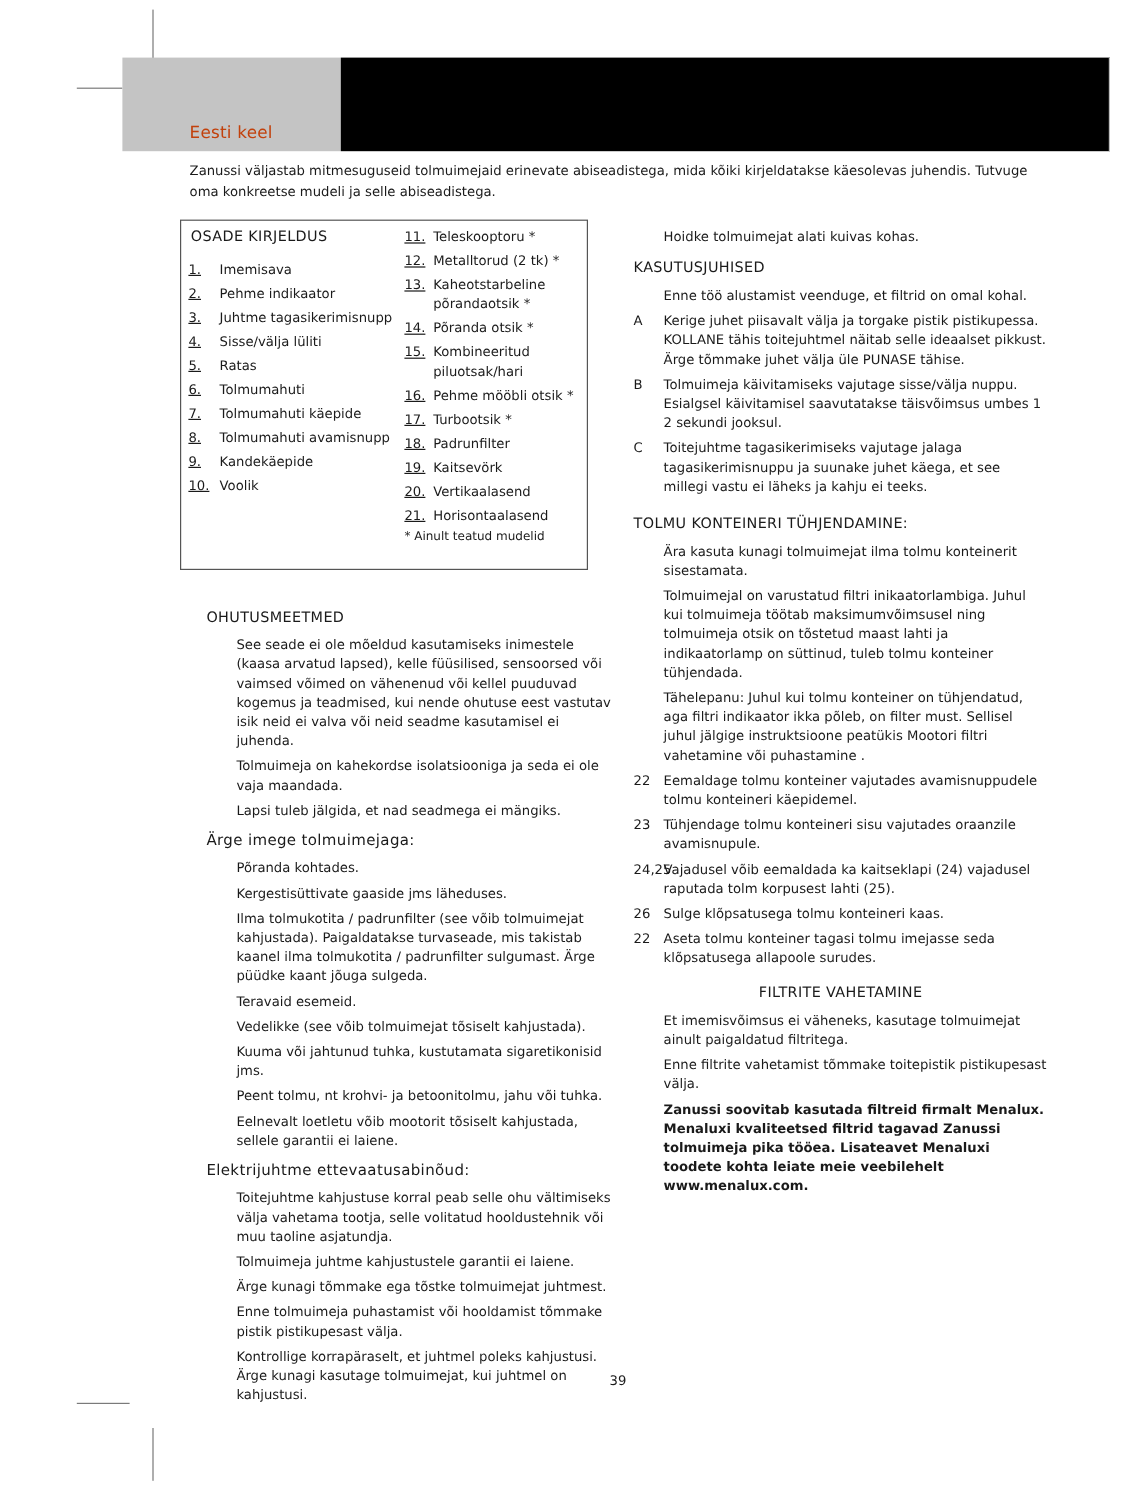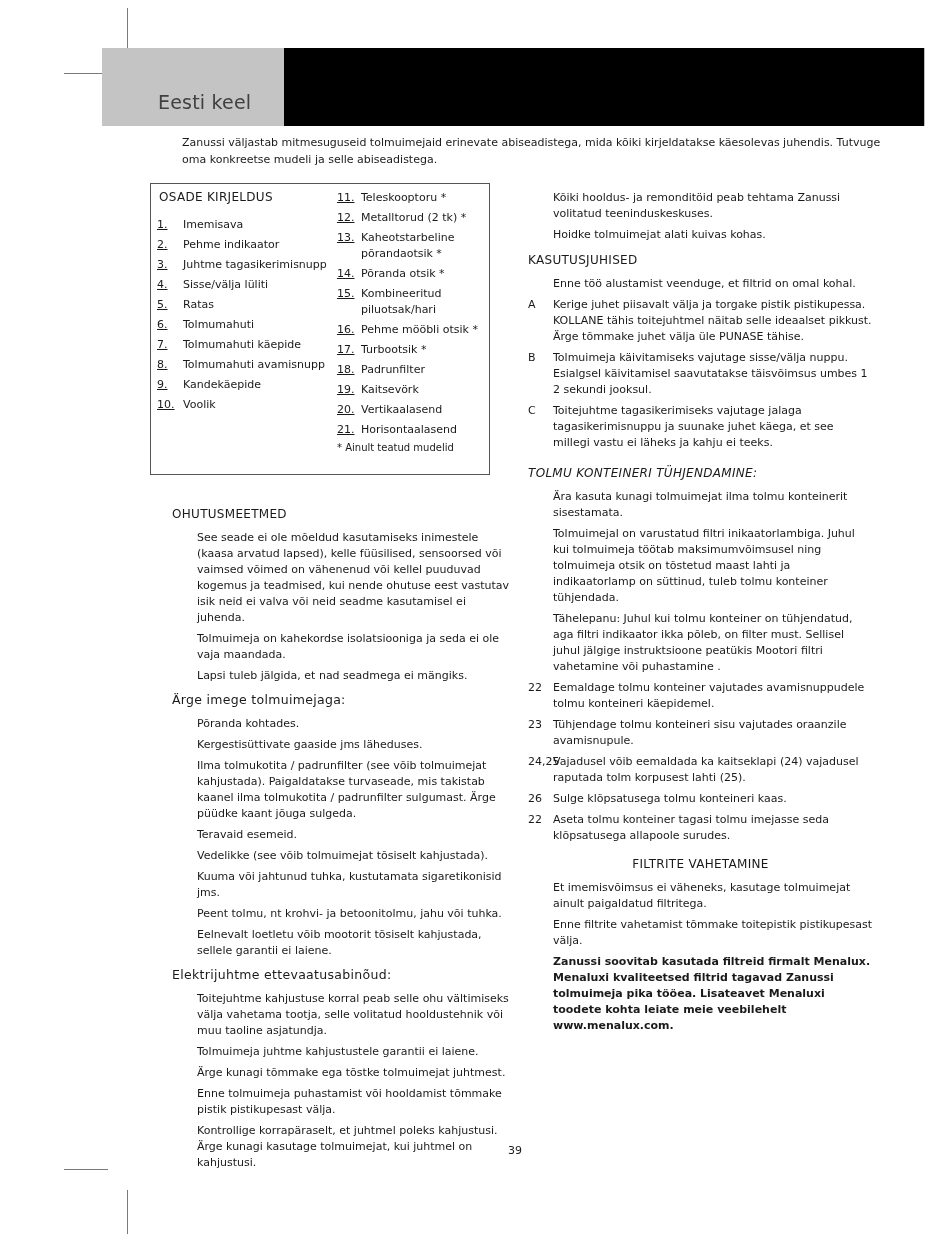--- a/index.html
+++ b/index.html
@@ -13,26 +13,26 @@
 
     .header-grey {
       position: absolute; left: 102px; top: 48px; width: 182px; height: 78px;
       background: #c4c4c4;
     }
     .header-black {
       position: absolute; left: 284px; top: 48px; width: 641px; height: 78px;
       background: #000000; border-right: 1px solid #bdbdbd; box-sizing: border-box;
     }
     .lang-title {
-      position: absolute; left: 158px; top: 91px; font-size: 19px; color: #404040;
+      position: absolute; left: 158px; top: 103px; font-size: 14px; color: #c2410c;
       letter-spacing: 0.2px;
     }
     .intro {
       position: absolute; left: 158px; top: 134px; width: 720px;
-      font-size: 11px; line-height: 17px; margin-left: 24px;
+      font-size: 11px; line-height: 17px;
     }
 
     .parts-box {
       position: absolute; left: 150px; top: 183px; width: 340px; height: 292px;
       border: 1px solid #555; box-sizing: border-box;
     }
     .parts-title {
       position: absolute; left: 8px; top: 6px; font-size: 12px; letter-spacing: 0.3px;
     }
     .parts-col { position: absolute; font-size: 11px; }
@@ -188,41 +188,40 @@
       <div class="p">Toitejuhtme kahjustuse korral peab selle ohu vältimiseks välja vahetama tootja, selle volitatud hooldustehnik või muu taoline asjatundja.</div>
       <div class="p">Tolmuimeja juhtme kahjustustele garantii ei laiene.</div>
       <div class="p">Ärge kunagi tõmmake ega tõstke tolmuimejat juhtmest.</div>
       <div class="p">Enne tolmuimeja puhastamist või hooldamist tõmmake pistik pistikupesast välja.</div>
       <div class="p">Kontrollige korrapäraselt, et juhtmel poleks kahjustusi. Ärge kunagi kasutage tolmuimejat, kui juhtmel on kahjustusi.</div>
     </div>
 </div>
 
 <div class="col right">
   <div id="service-paras">
-      <div class="p">Kõiki hooldus- ja remonditöid peab tehtama Zanussi volitatud teeninduskeskuses.</div>
       <div class="p">Hoidke tolmuimejat alati kuivas kohas.</div>
     </div>
   <div class="h-caps" style="margin-top:9px;">KASUTUSJUHISED</div>
   <div class="p">Enne töö alustamist veenduge, et filtrid on omal kohal.</div>
   <div id="usage-steps">
       <div class="item">
         <span class="lbl">A</span>
         <span class="txt">Kerige juhet piisavalt välja ja torgake pistik pistikupessa.  KOLLANE tähis toitejuhtmel näitab selle ideaalset pikkust. Ärge tõmmake juhet välja üle PUNASE tähise.</span>
       </div>
       <div class="item">
         <span class="lbl">B</span>
         <span class="txt">Tolmuimeja käivitamiseks vajutage sisse/välja nuppu.  Esialgsel käivitamisel saavutatakse täisvõimsus umbes 1  2 sekundi jooksul.</span>
       </div>
       <div class="item">
         <span class="lbl">C</span>
         <span class="txt">Toitejuhtme tagasikerimiseks vajutage jalaga tagasikerimisnuppu ja suunake juhet käega, et see millegi vastu ei läheks ja kahju ei teeks.</span>
       </div>
     </div>
 
-  <div class="h-caps" style="margin-top:14px;font-style:italic;">TOLMU KONTEINERI TÜHJENDAMINE:</div>
+  <div class="h-caps" style="margin-top:14px;">TOLMU KONTEINERI TÜHJENDAMINE:</div>
   <div id="empty-paras">
       <div class="p">Ära kasuta kunagi tolmuimejat ilma tolmu konteinerit sisestamata.</div>
       <div class="p">Tolmuimejal on varustatud filtri inikaatorlambiga. Juhul kui tolmuimeja töötab maksimumvõimsusel ning tolmuimeja otsik on tõstetud maast lahti ja indikaatorlamp on süttinud, tuleb tolmu konteiner tühjendada.</div>
       <div class="p">Tähelepanu: Juhul kui tolmu konteiner on tühjendatud, aga filtri indikaator ikka põleb, on filter must. Sellisel juhul jälgige instruktsioone peatükis  Mootori filtri vahetamine või puhastamine  .</div>
     </div>
   <div id="empty-steps">
       <div class="item">
         <span class="lbl">22</span>
         <span class="txt">Eemaldage tolmu konteiner vajutades avamisnuppudele tolmu konteineri käepidemel.</span>
       </div>

